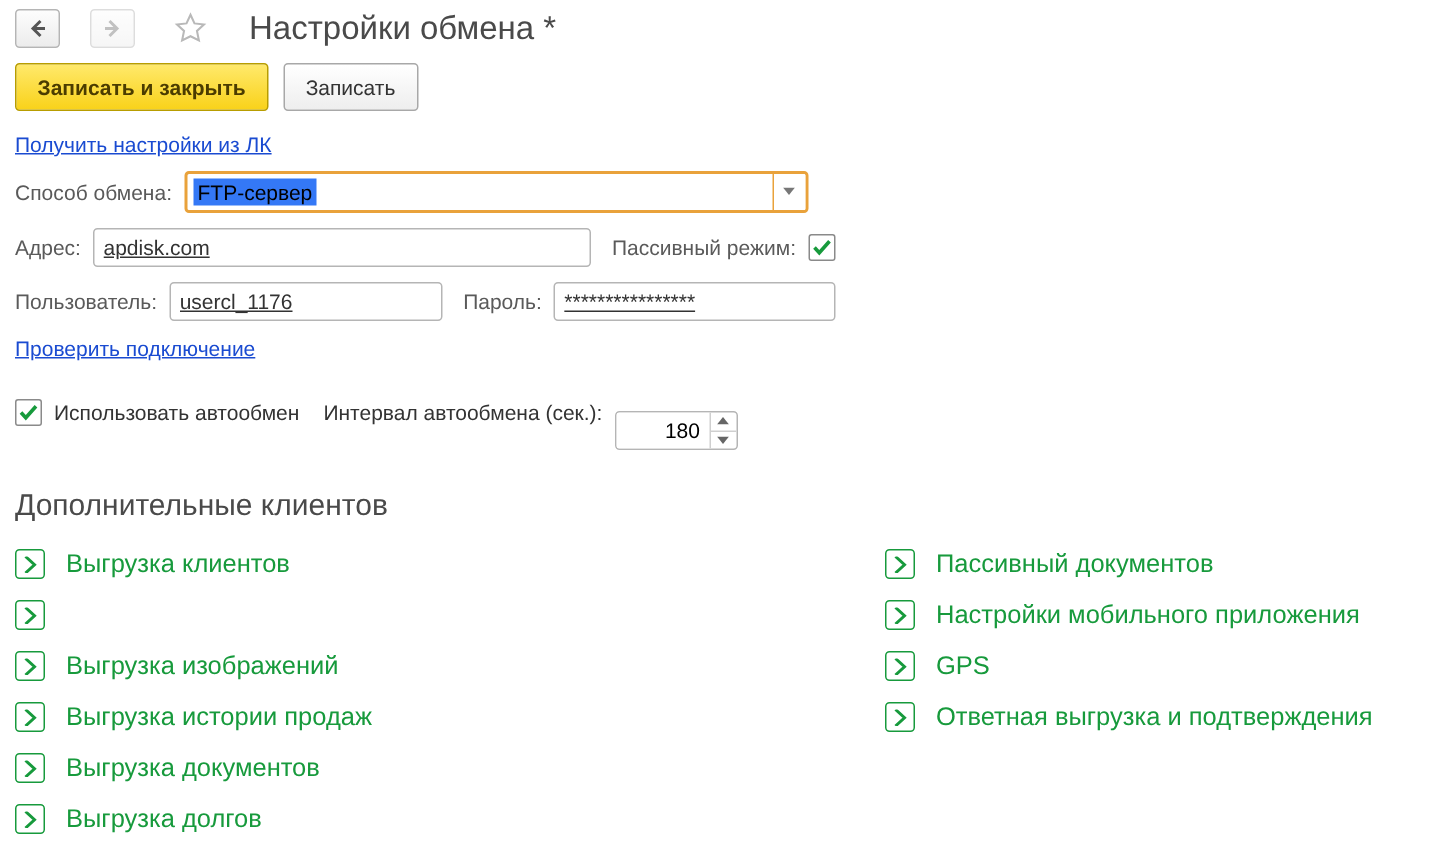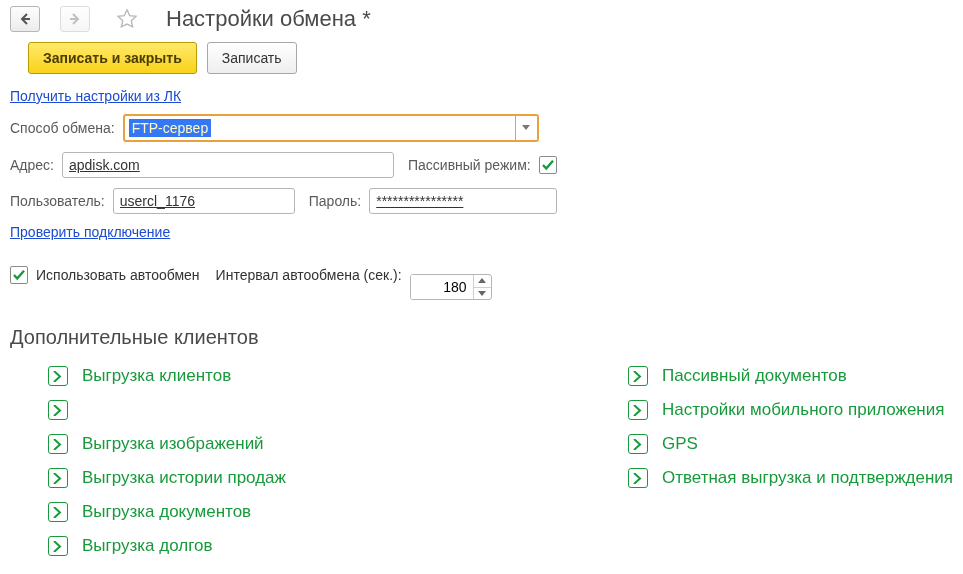--- a/index.html
+++ b/index.html
@@ -65,21 +65,20 @@
     color: #333;
     cursor: pointer;
     display: flex;
     align-items: center;
   }
   .btn.primary {
     background: linear-gradient(#ffe96b,#f9d21a);
     border-color: #b89d00;
     font-weight: bold;
     color: #4b3c00;
-    margin-left: 18px;
   }
   
   .link {
     color: #1a4bd1;
     text-decoration: underline;
     cursor: pointer;
   }
   
   .row {
     display: flex;
@@ -100,21 +99,21 @@
     overflow: hidden;
   }
   .dropdown-value {
     flex: 1;
     display: flex;
     align-items: center;
     padding-left: 4px;
   }
   .dropdown-value span {
     background: #3478f6;
-    color: #fef9c3;
+    color: #000000;
     padding: 1px 3px;
   }
   .dropdown-btn {
     width: 22px;
     border-left: 1px solid #e9a23b;
     display: flex;
     align-items: center;
     justify-content: center;
     background: #fff;
     cursor: pointer;
@@ -182,21 +181,20 @@
   .section-header {
     font-size: 20px;
     color: #4a4a4a;
     margin-top: 26px;
     margin-bottom: 10px;
   }
   
   .columns {
     display: flex;
     gap: 40px;
-    justify-content: flex-end;
   }
   .col { flex: 0 0 auto; }
   .col.first { width: 540px; }
   .exp-item {
     display: flex;
     align-items: center;
     gap: 14px;
     height: 34px;
     cursor: pointer;
   }

